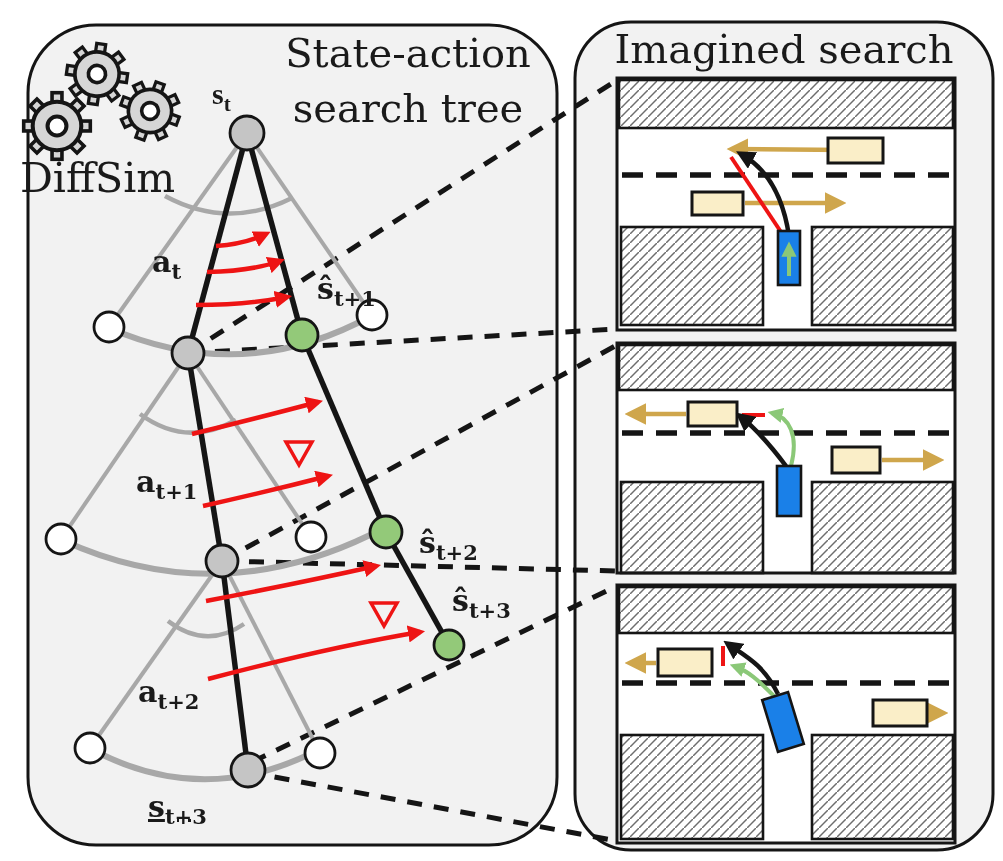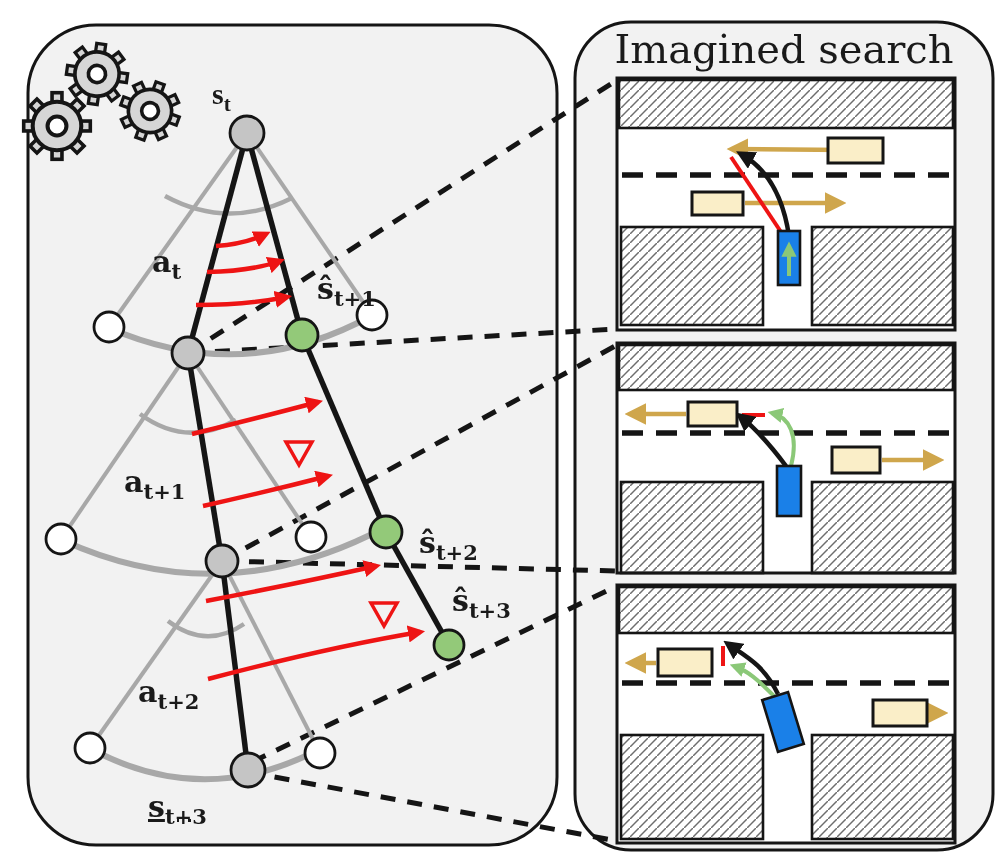--- a/index.html
+++ b/index.html
@@ -172,24 +172,29 @@
     </g>
   </g>
 
   <g>
     <use href="#gearsym" transform="translate(97,74) scale(0.82) rotate(8)"></use>
     <use href="#gearsym" transform="translate(57,126) scale(0.9)"></use>
     <use href="#gearsym" transform="translate(150,111) scale(0.8) rotate(20)"></use>
   </g>
 </svg>
 
+<div class="lbl panel-title" style="left:258px;top:26px;width:300px;">
+  <span>State-action</span><br>
+  <span>search tree</span>
+</div>
 <div class="lbl panel-title" style="left:614px;top:22px;width:340px;">Imagined search</div>
+<div class="lbl logo-text" style="left:20px;top:158px;">DiffSim</div>
 
 <div class="lbl nodelabel" style="left:212px;top:79px;font-family:Liberation Serif, serif;"><span>s</span><sub>t</sub></div>
 <div class="lbl nodelabel" style="left:152px;top:247px;"><span>a</span><sub>t</sub></div>
 <div class="lbl nodelabel" style="left:298px;top:274px;margin-left:19px;"><span>ŝ</span><sub>t+1</sub></div>
-<div class="lbl nodelabel" style="left:124px;top:467px;"><span>a</span><sub>t+1</sub></div>
+<div class="lbl nodelabel" style="left:136px;top:467px;"><span>a</span><sub>t+1</sub></div>
 <div class="lbl nodelabel" style="left:406px;top:528px;margin-left:13px;"><span>ŝ</span><sub>t+2</sub></div>
 <div class="lbl nodelabel" style="left:138px;top:677px;"><span>a</span><sub>t+2</sub></div>
 <div class="lbl nodelabel" style="left:452px;top:586px;"><span>ŝ</span><sub>t+3</sub></div>
 <div class="lbl nodelabel" style="left:148px;top:792px;text-decoration:underline;"><span>s</span><sub>t+3</sub></div>
 
 </div>
 
 </body></html>

